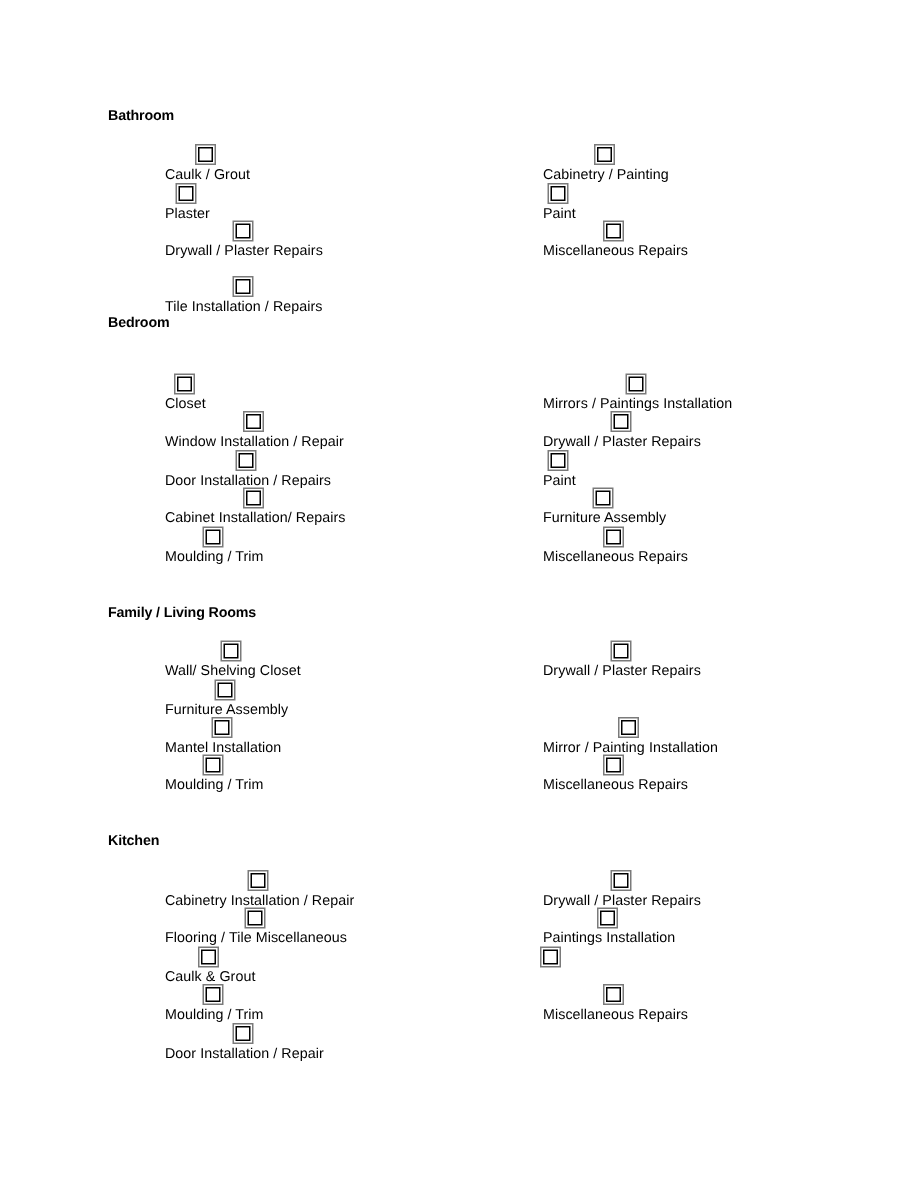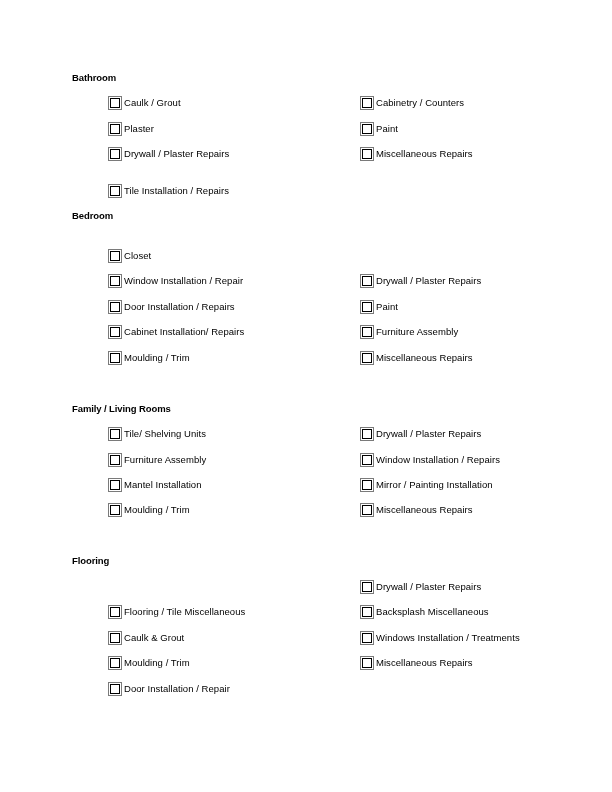--- a/index.html
+++ b/index.html
@@ -30,20 +30,21 @@
       line-height: 12px;
       letter-spacing: -0.1px;
       text-align: center;
     }
     .item {
       position: absolute;
       height: 14px;
       display: flex;
       align-items: center;
       cursor: pointer;
+      flex-direction: column;
     }
     .box {
       box-sizing: border-box;
       width: 14px;
       height: 14px;
       border: 1px solid #7a7a7a;
       background: #ffffff;
       position: relative;
       flex: 0 0 auto;
     }
@@ -84,21 +85,21 @@
     <span class="box"></span>
     <span class="label">Drywall / Plaster Repairs</span>
   </div>
   <div class="item" style="left:108px; top:184px">
     <span class="box"></span>
     <span class="label">Tile Installation / Repairs</span>
   </div>
 
   <div class="item" style="left:360px; top:96px">
     <span class="box"></span>
-    <span class="label">Cabinetry / Counters</span>
+    <span class="label">Cabinetry / Painting</span>
   </div>
   <div class="item" style="left:360px; top:122px">
     <span class="box"></span>
     <span class="label">Paint</span>
   </div>
   <div class="item" style="left:360px; top:147px">
     <span class="box"></span>
     <span class="label">Miscellaneous Repairs</span>
   </div>
 
@@ -118,20 +119,24 @@
   </div>
   <div class="item" style="left:108px; top:325px">
     <span class="box"></span>
     <span class="label">Cabinet Installation/ Repairs</span>
   </div>
   <div class="item" style="left:108px; top:351px">
     <span class="box"></span>
     <span class="label">Moulding / Trim</span>
   </div>
 
+  <div class="item" style="left:360px; top:249px">
+    <span class="box"></span>
+    <span class="label">Mirrors / Paintings Installation</span>
+  </div>
   <div class="item" style="left:360px; top:274px">
     <span class="box"></span>
     <span class="label">Drywall / Plaster Repairs</span>
   </div>
   <div class="item" style="left:360px; top:300px">
     <span class="box"></span>
     <span class="label">Paint</span>
   </div>
   <div class="item" style="left:360px; top:325px">
     <span class="box"></span>
@@ -139,54 +144,54 @@
   </div>
   <div class="item" style="left:360px; top:351px">
     <span class="box"></span>
     <span class="label">Miscellaneous Repairs</span>
   </div>
 
   <div class="section-title" style="top:403px">Family / Living Rooms</div>
 
   <div class="item" style="left:108px; top:427px">
     <span class="box"></span>
-    <span class="label">Tile/ Shelving Units</span>
+    <span class="label">Wall/ Shelving Closet</span>
   </div>
   <div class="item" style="left:108px; top:453px">
     <span class="box"></span>
     <span class="label">Furniture Assembly</span>
   </div>
   <div class="item" style="left:108px; top:478px">
     <span class="box"></span>
     <span class="label">Mantel Installation</span>
   </div>
   <div class="item" style="left:108px; top:503px">
     <span class="box"></span>
     <span class="label">Moulding / Trim</span>
   </div>
 
   <div class="item" style="left:360px; top:427px">
     <span class="box"></span>
     <span class="label">Drywall / Plaster Repairs</span>
   </div>
-  <div class="item" style="left:360px; top:453px">
-    <span class="box"></span>
-    <span class="label">Window Installation / Repairs</span>
-  </div>
   <div class="item" style="left:360px; top:478px">
     <span class="box"></span>
     <span class="label">Mirror / Painting Installation</span>
   </div>
   <div class="item" style="left:360px; top:503px">
     <span class="box"></span>
     <span class="label">Miscellaneous Repairs</span>
   </div>
 
-  <div class="section-title" style="top:555px">Flooring</div>
-
+  <div class="section-title" style="top:555px">Kitchen</div>
+
+  <div class="item" style="left:108px; top:580px">
+    <span class="box"></span>
+    <span class="label">Cabinetry Installation / Repair</span>
+  </div>
   <div class="item" style="left:108px; top:605px">
     <span class="box"></span>
     <span class="label">Flooring / Tile Miscellaneous</span>
   </div>
   <div class="item" style="left:108px; top:631px">
     <span class="box"></span>
     <span class="label">Caulk &amp; Grout</span>
   </div>
   <div class="item" style="left:108px; top:656px">
     <span class="box"></span>
@@ -196,24 +201,23 @@
     <span class="box"></span>
     <span class="label">Door Installation / Repair</span>
   </div>
 
   <div class="item" style="left:360px; top:580px">
     <span class="box"></span>
     <span class="label">Drywall / Plaster Repairs</span>
   </div>
   <div class="item" style="left:360px; top:605px">
     <span class="box"></span>
-    <span class="label">Backsplash Miscellaneous</span>
+    <span class="label">Paintings Installation</span>
   </div>
   <div class="item" style="left:360px; top:631px">
     <span class="box"></span>
-    <span class="label">Windows Installation / Treatments</span>
   </div>
   <div class="item" style="left:360px; top:656px">
     <span class="box"></span>
     <span class="label">Miscellaneous Repairs</span>
   </div>
 
 </div>
 
 </body></html>

